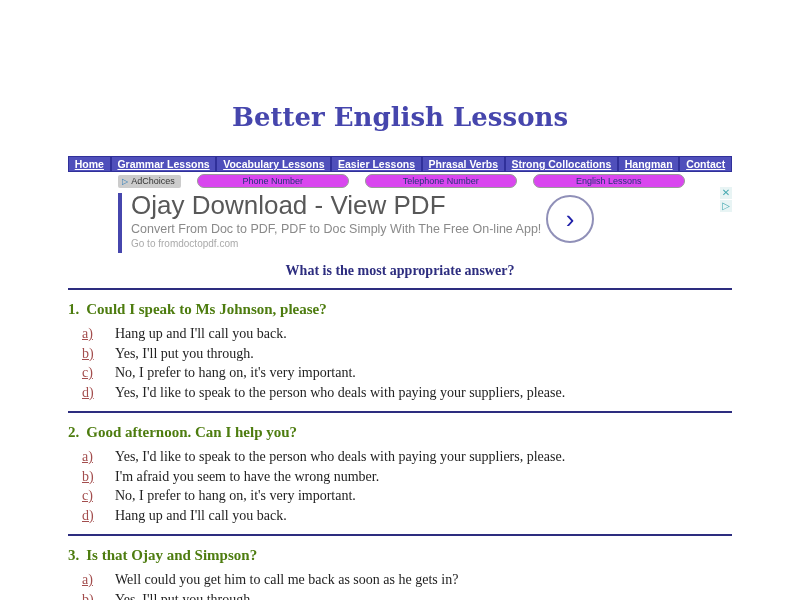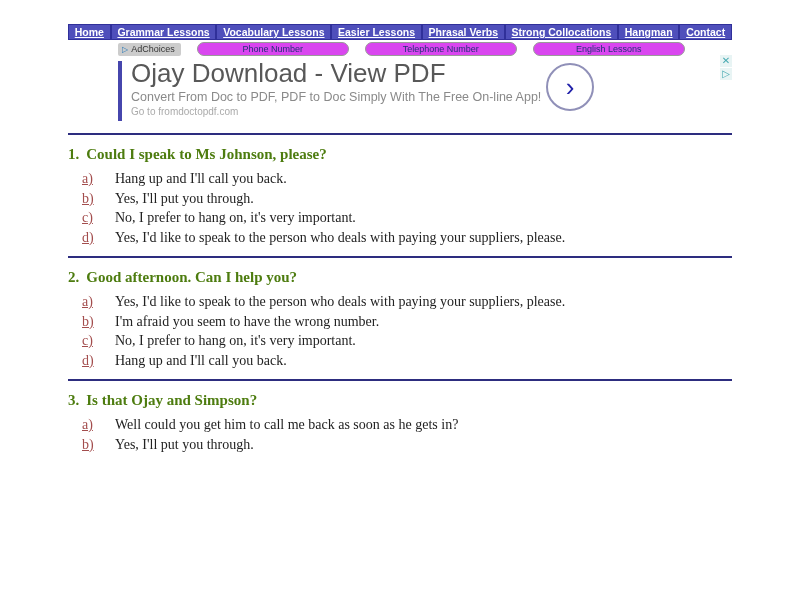--- a/index.html
+++ b/index.html
@@ -75,20 +75,21 @@
     width:20px;margin-left:14px;color:#a34d4d;text-decoration:underline;
     cursor:pointer;flex:0 0 auto;
   }
   .opt-text{margin-left:13px;}
 </style>
 </head>
 <body>
 
 <div class="page">
 
+  <h1 class="site-title">Better English Lessons</h1>
 
   <div class="nav">
       <div class="nav-item">Home</div>
       <div class="nav-item">Grammar Lessons</div>
       <div class="nav-item">Vocabulary Lessons</div>
       <div class="nav-item">Easier Lessons</div>
       <div class="nav-item">Phrasal Verbs</div>
       <div class="nav-item">Strong Collocations</div>
       <div class="nav-item">Hangman</div>
       <div class="nav-item">Contact</div>
@@ -113,20 +114,21 @@
     </div>
     <div class="ad-arrow">
         <span>›</span>
       </div>
     <div class="ad-corner">
       <span class="ico">✕</span>
       <span class="ico">▷</span>
     </div>
   </div>
 
+  <div class="prompt">What is the most appropriate answer?</div>
 
   <div id="quiz">
       <div>
     <hr class="divider">
     <div class="q-heading">
       <span class="q-num">1.</span><span class="q-text">Could I speak to Ms Johnson, please?</span>
     </div>
     <div class="options">
           <div class="option-row">
     <span class="opt-letter">a)</span>

